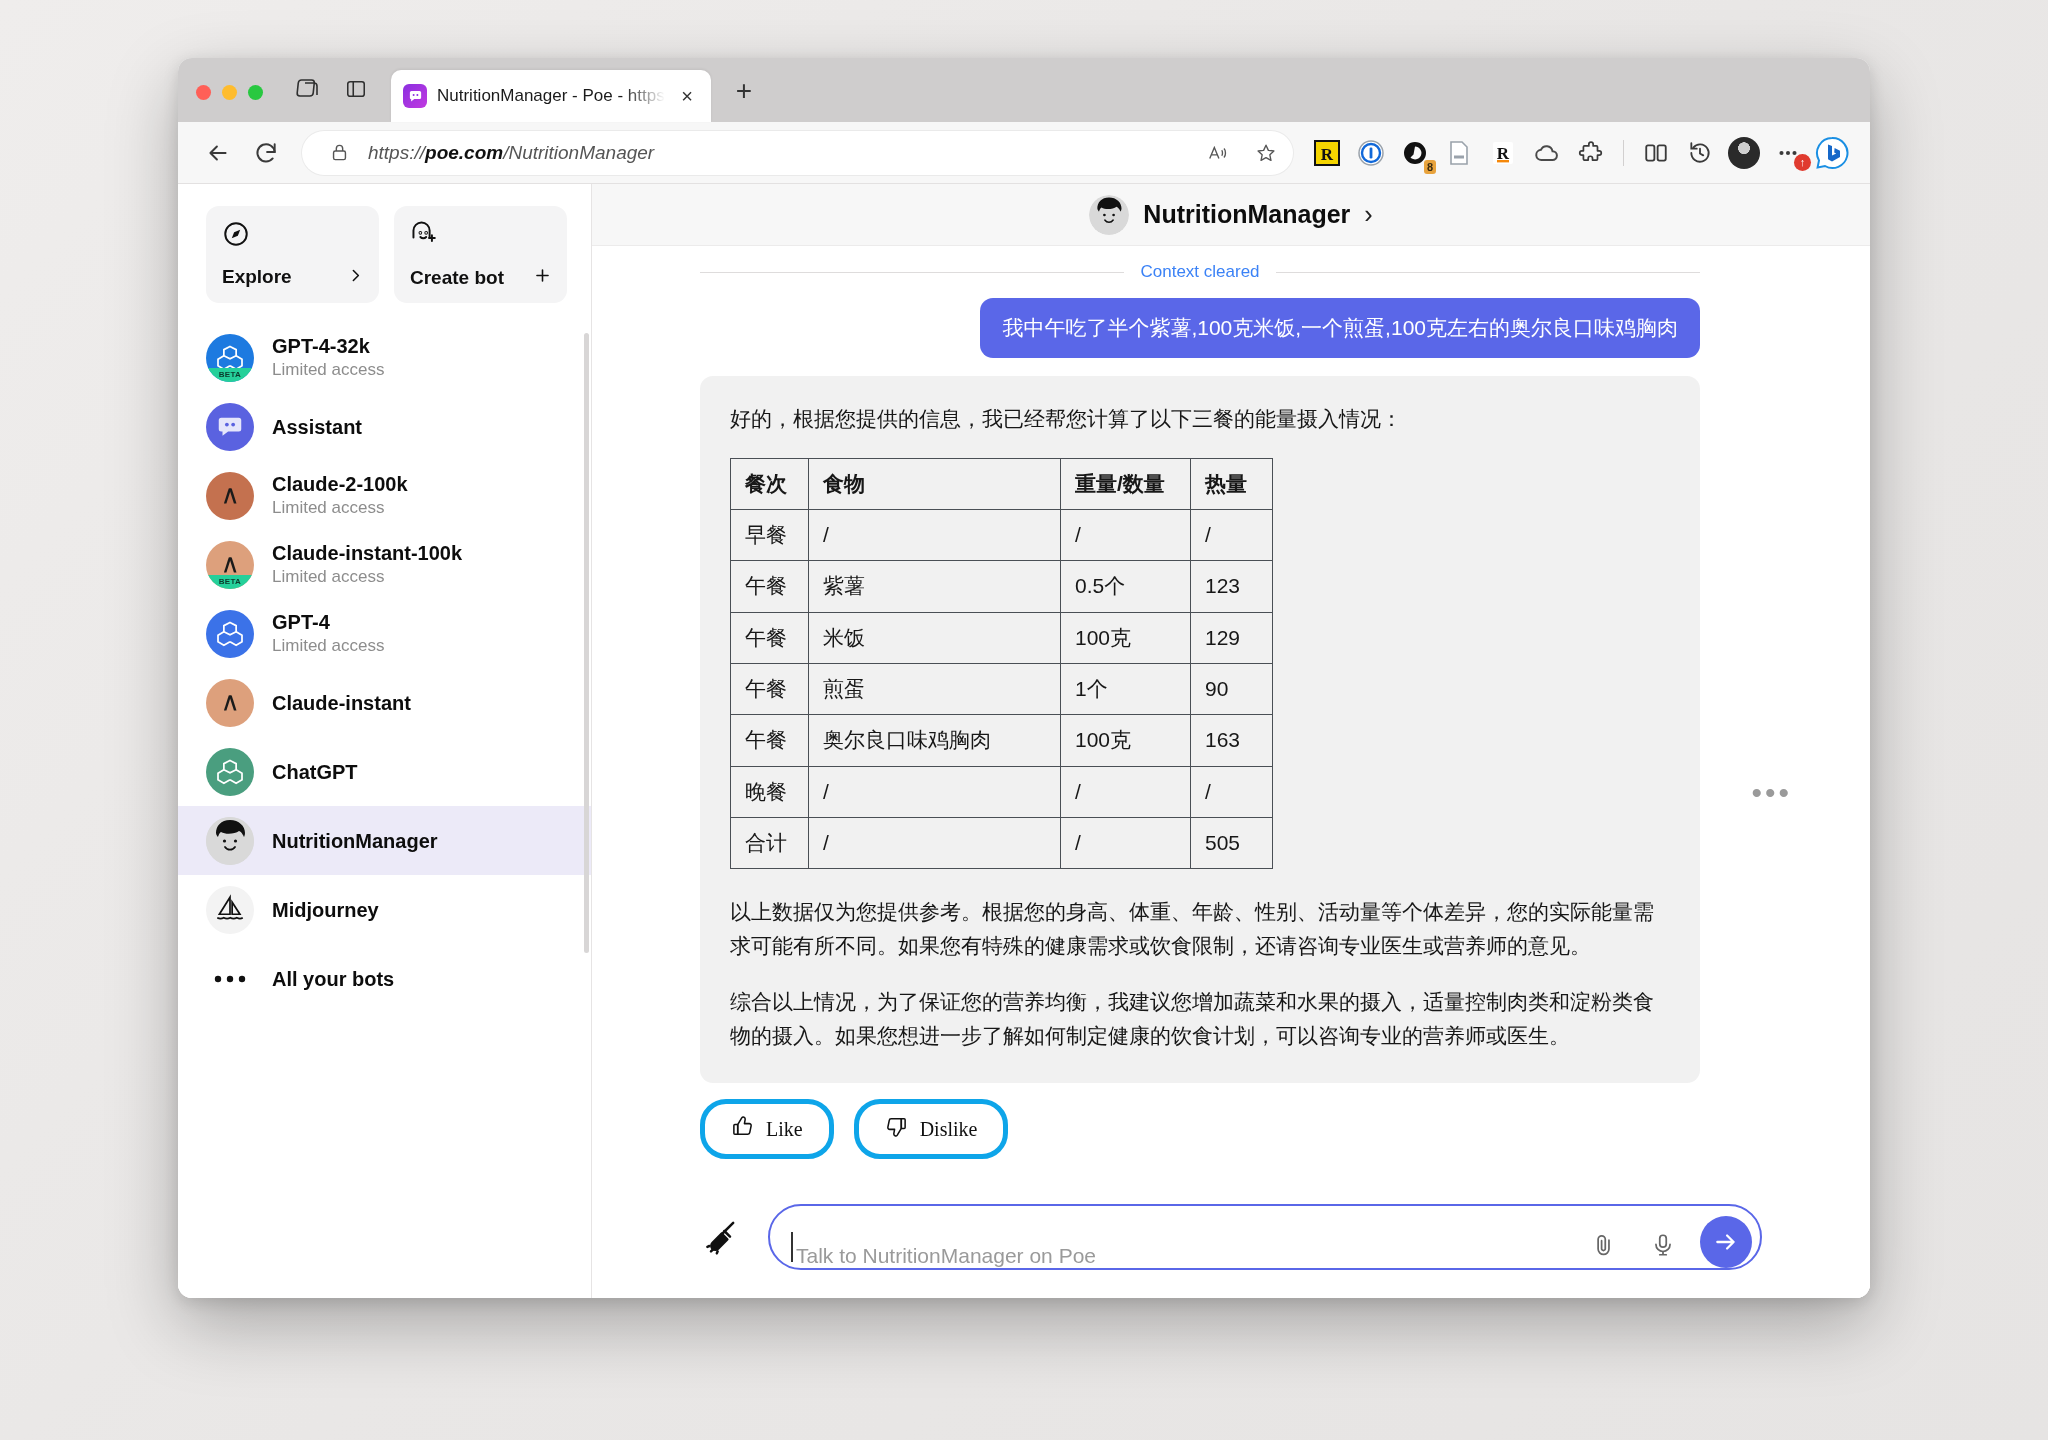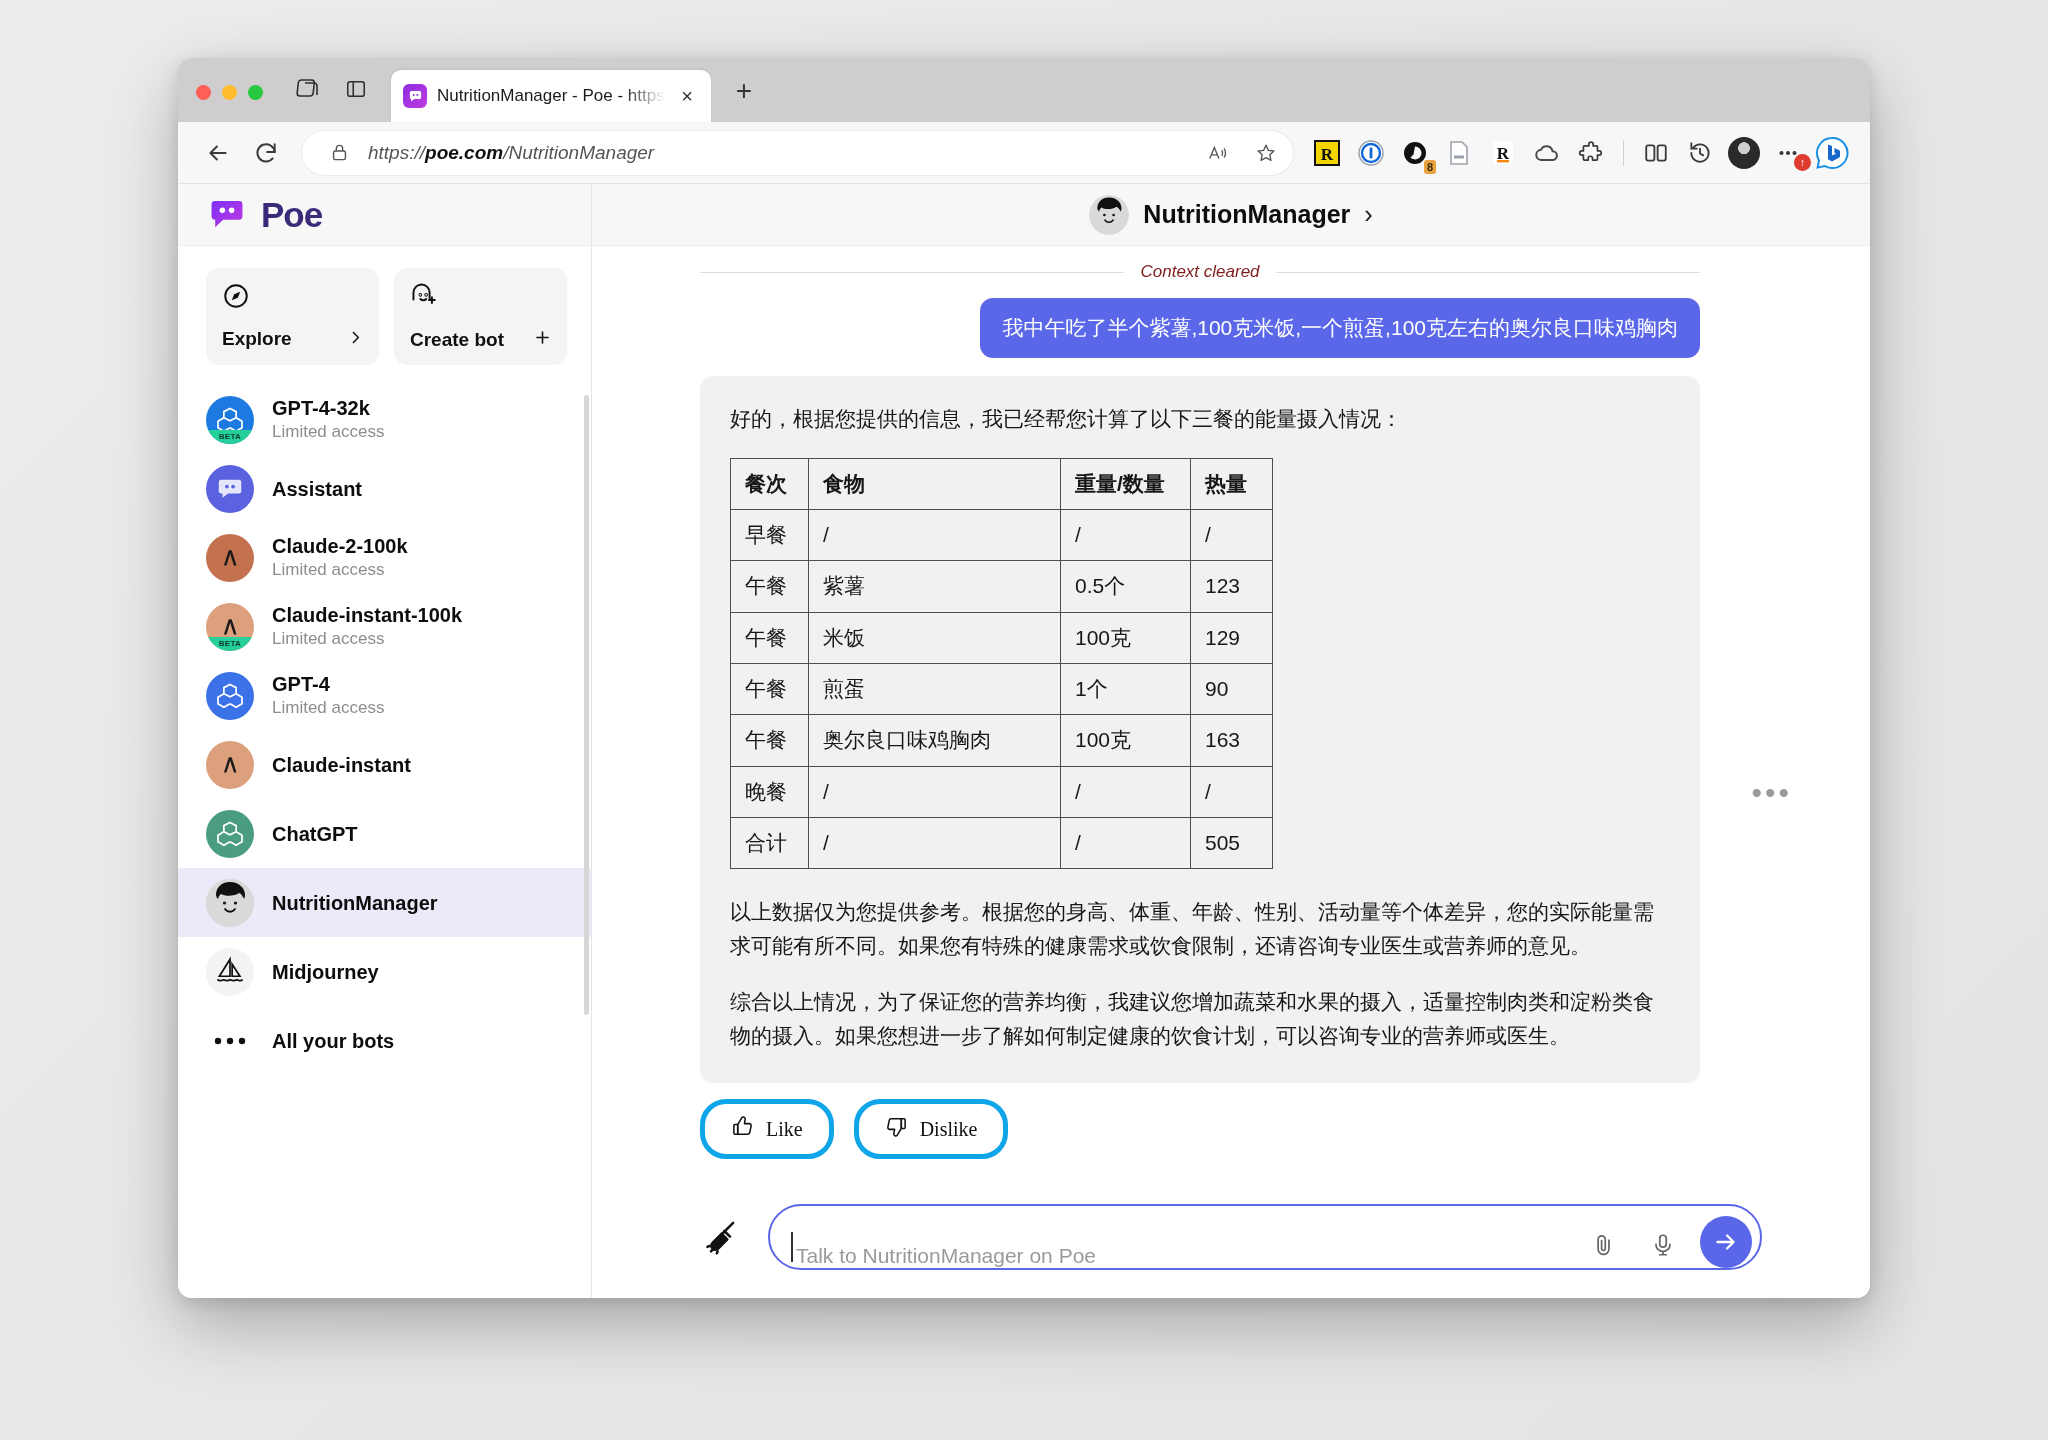--- a/index.html
+++ b/index.html
@@ -109,21 +109,21 @@
 
   
   .chat{ flex:1; display:flex; flex-direction:column; min-width:0; background:#fff;}
   .chat-head{ height:62px; flex:0 0 62px; background:#f7f7f7; border-bottom:1px solid #ecebeb;
               display:flex; align-items:center; justify-content:center; gap:14px;}
   .chat-head-av{ width:40px;height:40px;border-radius:50%;overflow:hidden;position:relative;}
   .chat-head-title{ font-size:25px; font-weight:700; color:#0d0d0d;}
   .chat-body{ flex:1; overflow:hidden; position:relative; padding:0 0 0 0;}
   .ctx{ display:flex;align-items:center;gap:16px; padding:16px 170px 6px 108px;}
   .ctx-line{ flex:1;height:1px;background:#dedcdc;}
-  .ctx-text{ font-size:17px;color:#7f1d1d; white-space:nowrap;font-style:italic;}
+  .ctx-text{ font-size:17px;color:#3b82f6; white-space:nowrap;}
   .msg-user-row{ display:flex; justify-content:flex-end; padding:10px 170px 0 108px;}
   .msg-user{ background:#5a67e8; color:#fff; font-size:21px; line-height:1.5;
              padding:14px 22px; border-radius:13px; max-width:860px;}
   .msg-bot-row{ display:flex; padding:18px 170px 0 108px; position:relative;}
   .msg-bot{ background:#f1f1f1; border-radius:13px; padding:26px 30px 30px 30px;
             width:100%; max-width:1010px;}
   .bot-p{ font-size:21px; line-height:1.62; color:#171717;}
   .bot-p + .bot-p{ margin-top:22px; }
   table.nutri{ border-collapse:collapse; margin:22px 0 26px 0; }
   table.nutri th, table.nutri td{
@@ -295,34 +295,20 @@
       <svg width="34" height="34" viewBox="0 0 34 34">
         <path d="M17 2a15 15 0 00-13 22.4L2.6 31.4 10 30A15 15 0 1017 2z" fill="#fff" stroke="#1a8fe3" stroke-width="2"></path>
         <path d="M13 8.5l4 1.6v9.4l4.2-2-2-1 .4-4.4 5.4 2.6v6.2L17 25.5l-4-2.2z" fill="#1668c9"></path>
       </svg>
     </div>
   </div>
 
   <div class="page">
 
     <div class="sidebar">
-      <div class="logo-wrap">
-        <svg width="42" height="34" viewBox="0 0 24 22">
-          <defs>
-              <linearGradient id="pg" x1="0" y1="0" x2="1" y2="1">
-            <stop offset="0" stop-color="#7b2ff7"></stop>
-                <stop offset="1" stop-color="#c13ae0"></stop>
-              </linearGradient>
-            </defs>
-          <path d="M2 4.2A2.2 2.2 0 014.2 2h15.6A2.2 2.2 0 0122 4.2v7.6a2.2 2.2 0 01-2.2 2.2H9.5L4.4 19v-5H4.2A2.2 2.2 0 012 11.8z" fill="url(#pg)"></path>
-          <circle cx="9" cy="8" r="1.8" fill="#fff"></circle>
-            <circle cx="15" cy="8" r="1.8" fill="#fff"></circle>
-        </svg>
-        <span class="logo-text">Poe</span>
-      </div>
 
       <div class="quickrow">
         <div class="qbtn">
           <div class="qbtn-row">
             <span>
               <svg width="28" height="28" viewBox="0 0 24 24" fill="none" stroke="#111" stroke-width="1.7">
                 <circle cx="12" cy="12" r="9.2"></circle>
                   <path d="M15.6 8.4l-2 5.2-5.2 2 2-5.2z" fill="#111" stroke="none"></path>
                 </svg>
             </span>

